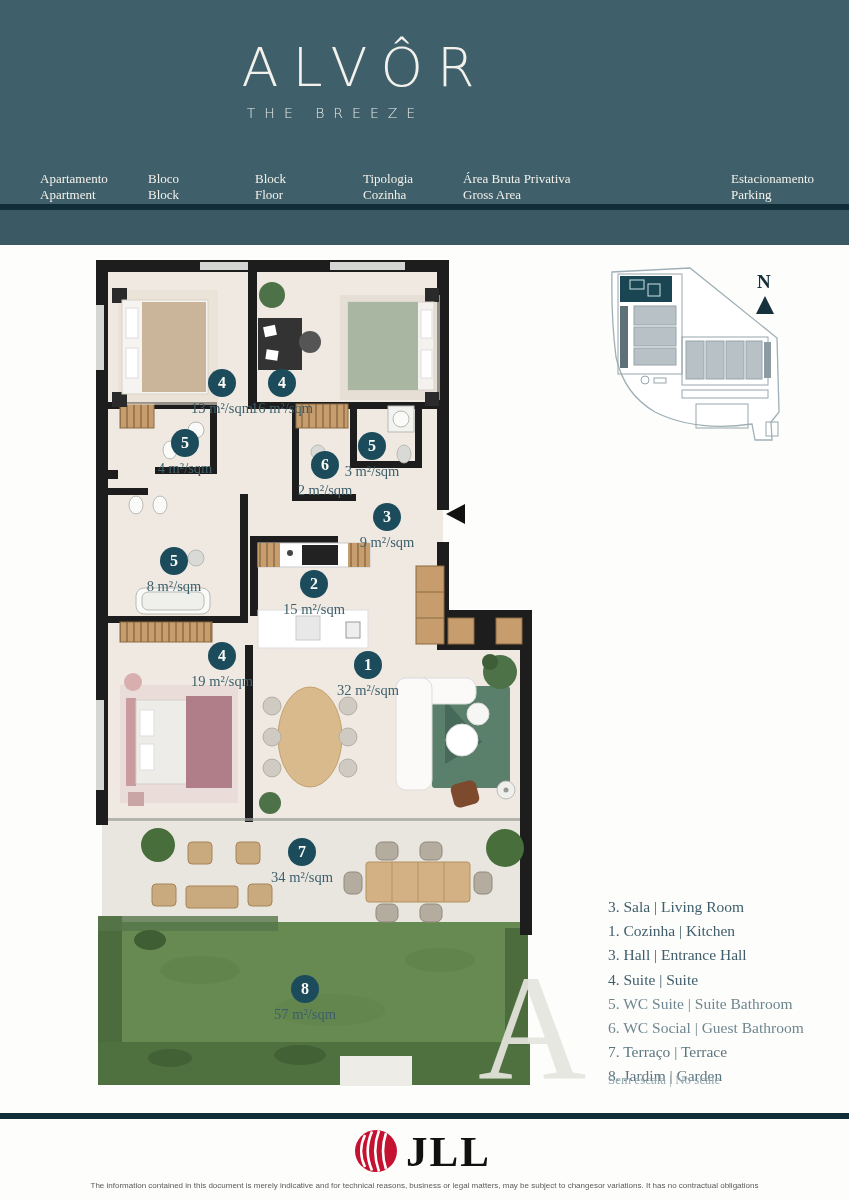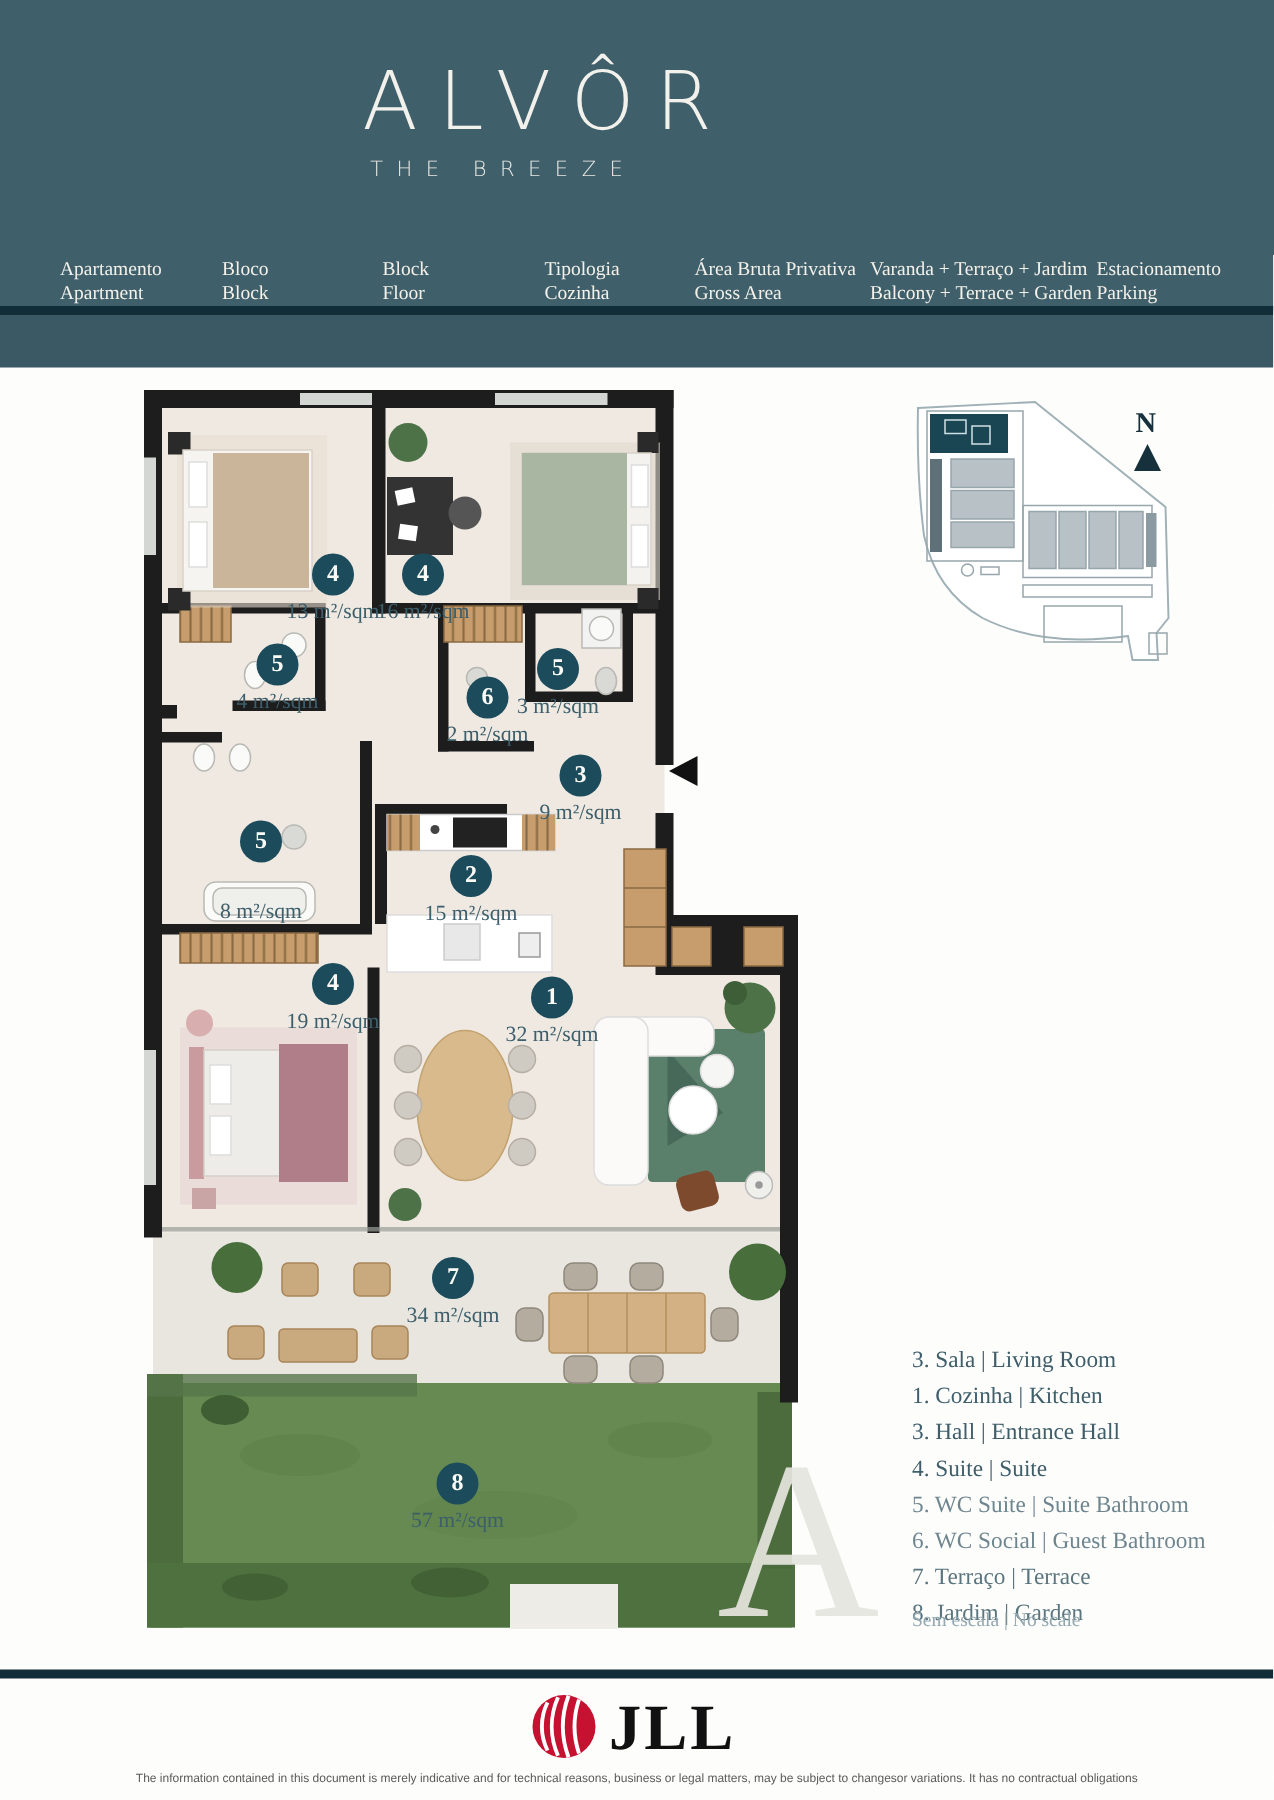--- a/index.html
+++ b/index.html
@@ -57,24 +57,20 @@
     <div>Block</div>
     <div>Floor</div>
   </div>
   <div class="hcol" style="left:363px">
     <div>Tipologia</div>
     <div>Cozinha</div>
   </div>
   <div class="hcol" style="left:463px">
     <div>Área Bruta Privativa</div>
     <div>Gross Area</div>
-  </div>
-  <div class="hcol" style="left:580px">
-    <div>Varanda + Terraço + Jardim</div>
-    <div>Balcony + Terrace + Garden</div>
   </div>
   <div class="hcol" style="left:731px">
     <div>Estacionamento</div>
     <div>Parking</div>
   </div>
 
   <svg style="position:absolute;left:90px;top:255px;z-index:2" width="460" height="850" viewBox="90 255 460 850" xmlns="http://www.w3.org/2000/svg">
     <defs>
       <pattern id="wood" patternUnits="userSpaceOnUse" width="7" height="26">
         <rect width="7" height="26" fill="#C79D6D"></rect>
@@ -268,21 +264,21 @@
   <div class="badge" style="left:311px;top:451px">6</div>
   <div class="area-label" style="left:275px;top:482px">2 m²/sqm</div>
 
   <div class="badge" style="left:358px;top:432px">5</div>
   <div class="area-label" style="left:322px;top:463px">3 m²/sqm</div>
 
   <div class="badge" style="left:373px;top:503px">3</div>
   <div class="area-label" style="left:337px;top:534px">9 m²/sqm</div>
 
   <div class="badge" style="left:160px;top:547px">5</div>
-  <div class="area-label" style="left:124px;top:600px">8 m²/sqm</div>
+  <div class="area-label" style="left:124px;top:578px">8 m²/sqm</div>
 
   <div class="badge" style="left:300px;top:570px">2</div>
   <div class="area-label" style="left:264px;top:601px">15 m²/sqm</div>
 
   <div class="badge" style="left:208px;top:642px">4</div>
   <div class="area-label" style="left:172px;top:673px">19 m²/sqm</div>
 
   <div class="badge" style="left:354px;top:651px">1</div>
   <div class="area-label" style="left:318px;top:682px">32 m²/sqm</div>
 

